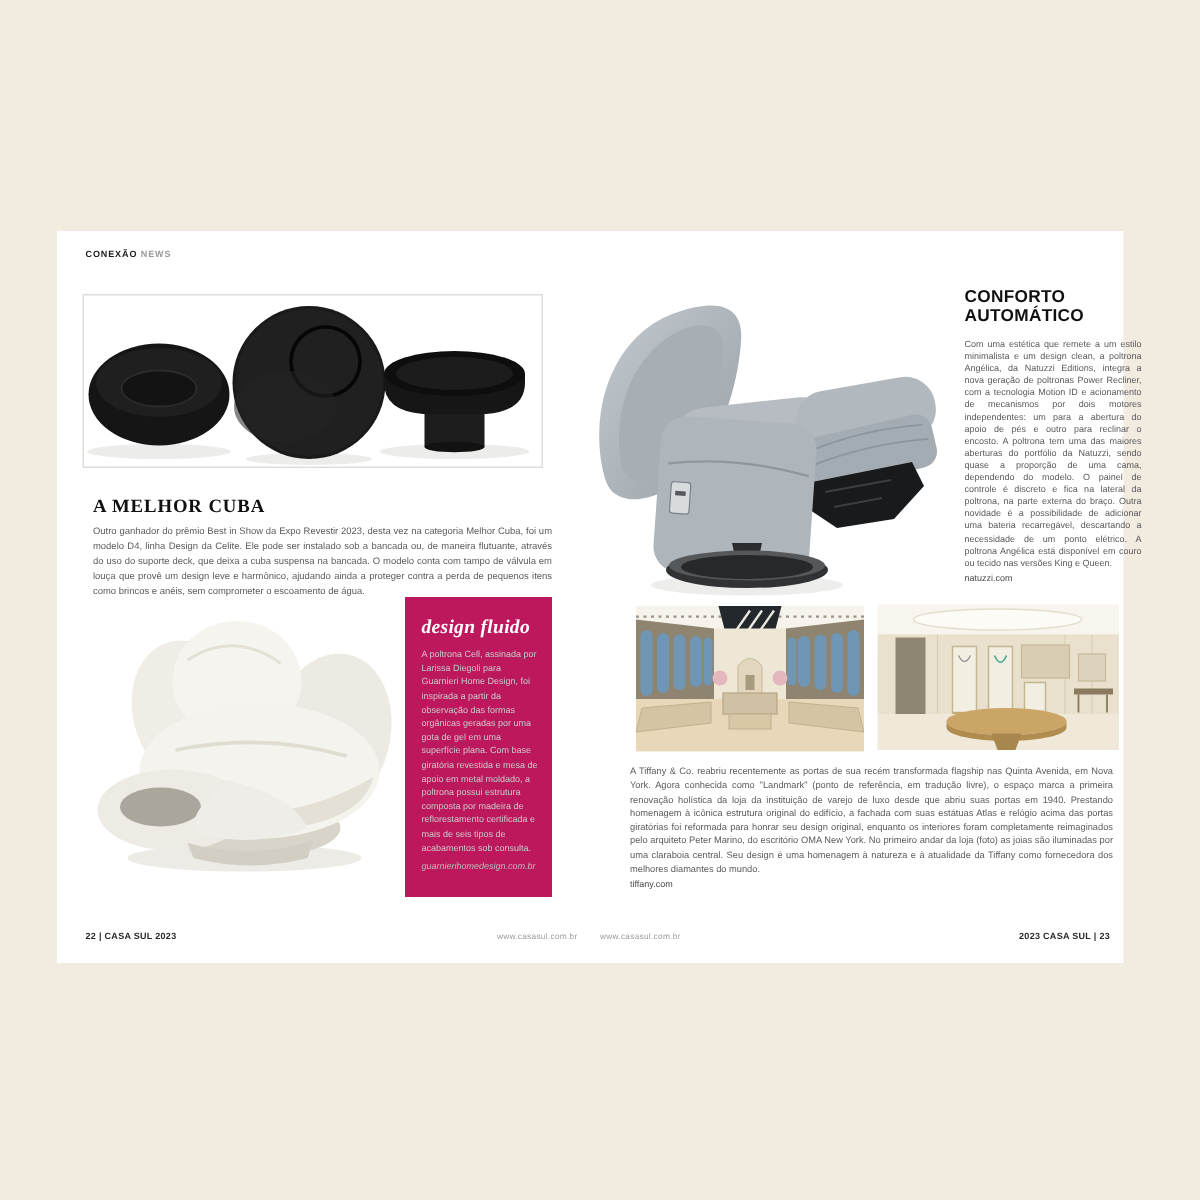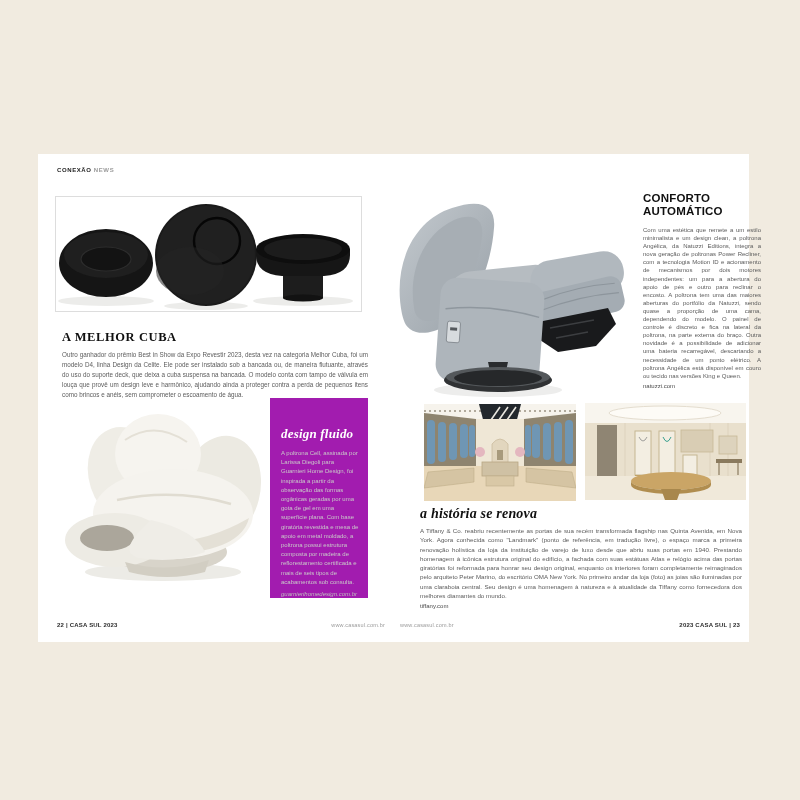--- a/index.html
+++ b/index.html
@@ -16,21 +16,21 @@
   .serif-title{font-family:"Liberation Serif",serif;font-weight:bold;font-size:12.5px;
                letter-spacing:.6px;color:#101010;}
   .italic-title{font-family:"Liberation Serif",serif;font-style:italic;font-weight:bold;
                 font-size:13.5px;color:#101010;letter-spacing:.2px;}
   .sans-title{font-size:11.5px;font-weight:bold;color:#101010;line-height:13px;letter-spacing:.2px;}
 
   .body-sm{font-size:6.3px;line-height:9.9px;color:#5b5b5b;text-align:justify;}
   .body-col{font-size:6px;line-height:8.1px;color:#5b5b5b;text-align:justify;}
   .link-line{font-size:6.3px;color:#4a4a4a;margin-top:3px;}
 
-  .black-box{background:#a21caf;color:#cfcfcf;padding:28px 9px 20px 11px;box-sizing:border-box;}
+  .black-box{background:#be185d;color:#cfcfcf;padding:12px 9px 20px 11px;box-sizing:border-box;}
   .black-box .italic-title{color:#ffffff;font-size:13px;}
   .box-body{font-size:6px;line-height:9.2px;color:#c9c9c9;text-align:left;margin-top:7px;}
   .box-link{font-size:6px;font-style:italic;color:#bdbdbd;margin-top:4px;}
 
   .footer-row{display:flex;justify-content:space-between;align-items:baseline;}
   .footer-strong{font-size:6px;font-weight:bold;color:#2a2a2a;letter-spacing:.2px;}
   .footer-url{font-size:5.5px;color:#9b9b9b;letter-spacing:.2px;}
 
   svg{display:block;}
 </style>
@@ -255,21 +255,20 @@
 
         <g>
           <ellipse cx="86" cy="78" rx="40" ry="9" fill="#caa566"></ellipse>
           <path d="M46,78 a40,9 0 0 0 80,0 l0,4 a40,9 0 0 1 -80,0 Z" fill="#b08d4f"></path>
           <polygon points="76,86 96,86 92,97 80,97" fill="#a8874c"></polygon>
         </g>
       </svg>
     </div>
 
     <div class="abs" style="left:382px;top:352px;width:322px;">
-      <div class="italic-title" style="font-size:14px;">a história se renova</div>
       <div class="body-sm" style="margin-top:4px;font-size:6.2px;line-height:9.3px;">A Tiffany &amp; Co. reabriu recentemente as portas de sua recém transformada flagship nas Quinta Avenida, em Nova York. Agora conhecida como "Landmark" (ponto de referência, em tradução livre), o espaço marca a primeira renovação holística da loja da instituição de varejo de luxo desde que abriu suas portas em 1940. Prestando homenagem à icônica estrutura original do edifício, a fachada com suas estátuas Atlas e relógio acima das portas giratórias foi reformada para honrar seu design original, enquanto os interiores foram completamente reimaginados pelo arquiteto Peter Marino, do escritório OMA New York. No primeiro andar da loja (foto) as joias são iluminadas por uma claraboia central. Seu design é uma homenagem à natureza e à atualidade da Tiffany como fornecedora dos melhores diamantes do mundo.</div>
       <div class="link-line" style="font-size:6px;">tiffany.com</div>
     </div>
 
     <div class="abs footer-row" style="left:362px;top:468px;width:340px;">
       <span class="footer-url">www.casasul.com.br</span>
       <span class="footer-strong">2023 CASA SUL | 23</span>
     </div>
 
   </div>

